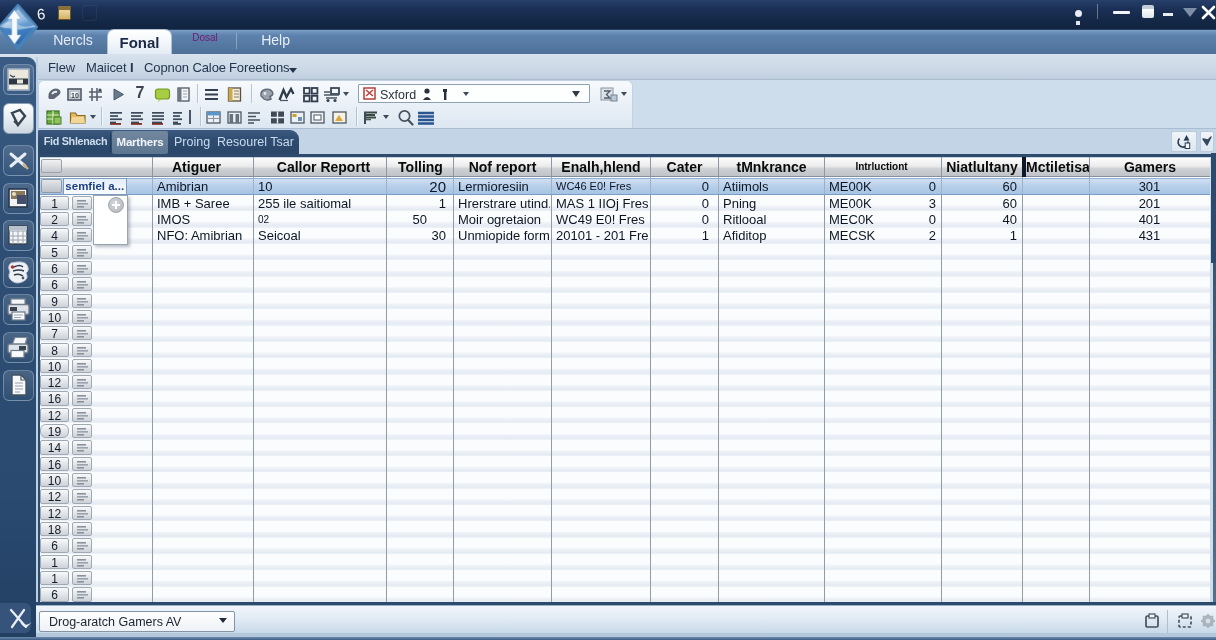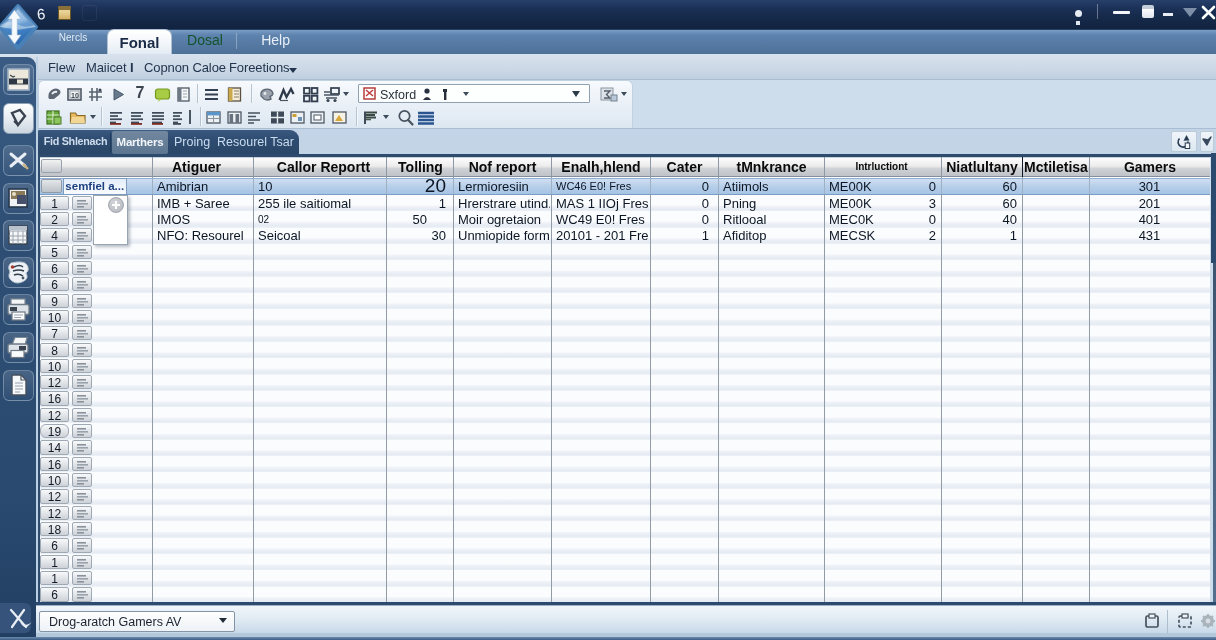--- a/index.html
+++ b/index.html
@@ -11,23 +11,23 @@
 <div class="a" style="left:1073px;top:5px;width:10px;height:16px;color:#e8edf4;font-size:13px;font-weight:bold;text-align:center"><span style="display:inline-block;width:7px;height:7px;background:#e8edf4;border-radius:50%"></span><span style="display:block;width:4px;height:4px;background:#dfe6ee;margin:1px auto 0"></span></div>
 <div class="a" style="left:1097px;top:4px;width:1px;height:15px;background:rgba(255,255,255,0.35)"></div>
 <div class="a" style="left:1113px;top:11px;width:17px;height:3px;background:#f2f5f9;border-radius:1px"></div>
 <div class="a" style="left:1142px;top:5px;width:12px;height:13px;background:linear-gradient(180deg,#fdfdfd,#dfe5ec);border-radius:2px;border-top:4px solid #c2cdd9"></div>
 <div class="a" style="left:1163px;top:13px;width:10px;height:2.5px;background:#e8edf3"></div>
 <div class="a" style="left:1183px;top:8px;width:0;height:0;border-left:7px solid transparent;border-right:7px solid transparent;border-top:9px solid #7c8fa6"></div>
 <div class="a" style="left:1201px;top:2px;width:16px;height:20px;color:#fbfcfe;font-size:17px;font-weight:bold"><svg width="16" height="20">
       <path d="M2 5 L13 16 M13 5 L2 16" stroke="#fbfcfe" stroke-width="2.6" stroke-linecap="round"></path>
     </svg></div>
 <div class="a" style="left:0;top:29px;width:1216px;height:25px;background:linear-gradient(180deg,#7b9ec6 0%,#5d82ad 22%,#53779f 70%,#4c7098 100%);border-top:1px solid #24405f"></div>
-<div class="a" style="left:48px;top:32px;width:50px;height:19px;color:#e3ecf6;font-size:10px;text-align:center">Nercls</div>
+<div class="a" style="left:48px;top:32px;width:50px;height:19px;color:#e3ecf6;font-size:14px;text-align:center">Nercls</div>
 <div class="a" style="left:107px;top:29px;width:65px;height:25px;background:linear-gradient(180deg,#ffffff 0%,#f2f6fa 55%,#e3ebf3 100%);border:1px solid #b0c0d2;border-bottom:none;border-radius:7px 7px 0 0;color:#1b2b47;font-size:15px;font-weight:bold;text-align:center;line-height:25px">Fonal</div>
-<div class="a" style="left:181px;top:32px;width:48px;height:19px;color:#14532d;font-size:14px;text-align:center">Dosal</div>
+<div class="a" style="left:181px;top:32px;width:48px;height:19px;color:#701a75;font-size:10px;text-align:center">Dosal</div>
 <div class="a" style="left:236px;top:33px;width:1px;height:16px;background:rgba(255,255,255,0.3)"></div>
 <div class="a" style="left:244px;top:32px;width:46px;height:19px;color:#e8eff8;font-size:14px;text-align:right">Help</div>
 <div class="a" style="left:0;top:54px;width:1216px;height:26px;background:linear-gradient(180deg,#d8e2ee 0%,#cdd9e7 55%,#c0cfdf 100%);border-bottom:1px solid #aabccd"></div>
 <div class="a" style="left:48px;top:60px;height:16px;color:#23354e;font-size:13px;letter-spacing:-0.1px;white-space:nowrap">Flew</div>
 <div class="a" style="left:86px;top:60px;height:16px;color:#23354e;font-size:13px;letter-spacing:-0.1px;white-space:nowrap">Maiicet <b>I</b></div>
 <div class="a" style="left:144px;top:60px;height:16px;color:#23354e;font-size:13px;letter-spacing:-0.1px;white-space:nowrap">Copnon Caloe</div>
 <div class="a" style="left:229px;top:60px;height:16px;color:#23354e;font-size:13px;letter-spacing:-0.1px;white-space:nowrap">Foreetions</div>
 <div class="a" style="left:289px;top:68px;width:0;height:0;border-left:4px solid transparent;border-right:4px solid transparent;border-top:5px solid #23354e"></div>
 <div class="a" style="left:0;top:80px;width:1216px;height:48px;background:#cdddeb"></div>
 <div class="a" style="left:38px;top:80px;width:595px;height:48px;background:linear-gradient(180deg,#f7fafd 0%,#eaf0f7 50%,#dde7f1 100%);border:1px solid #c3d2e0;border-bottom:none;border-radius:6px 6px 0 0"></div>
@@ -235,39 +235,39 @@
 <div class="a" style="left:38px;top:157px;width:1172px;height:20px;background:linear-gradient(180deg,#fcfcfc 0%,#ececec 45%,#cdd0d4 60%,#c0c4c8 100%);border-top:1px solid #c6d2de;border-bottom:1px solid #848f9b"></div>
 <div class="a" style="left:152px;top:157px;width:101px;height:20px;border-left:1px solid #8d98a4;color:#0a0a0a;font-size:14px;font-weight:bold;line-height:20px;text-align:center;overflow:hidden;white-space:nowrap;text-indent:-13px">Atiguer</div>
 <div class="a" style="left:253px;top:157px;width:133px;height:20px;border-left:1px solid #8d98a4;color:#0a0a0a;font-size:14px;font-weight:bold;line-height:20px;text-align:center;overflow:hidden;white-space:nowrap;text-indent:7px">Callor Reportt</div>
 <div class="a" style="left:386px;top:157px;width:67px;height:20px;border-left:1px solid #8d98a4;color:#0a0a0a;font-size:14px;font-weight:bold;line-height:20px;text-align:center;overflow:hidden;white-space:nowrap;text-indent:1px">Tolling</div>
 <div class="a" style="left:453px;top:157px;width:98px;height:20px;border-left:1px solid #8d98a4;color:#0a0a0a;font-size:14px;font-weight:bold;line-height:20px;text-align:center;overflow:hidden;white-space:nowrap;text-indent:0px">Nof report</div>
 <div class="a" style="left:551px;top:157px;width:99px;height:20px;border-left:1px solid #8d98a4;color:#0a0a0a;font-size:14px;font-weight:bold;line-height:20px;text-align:center;overflow:hidden;white-space:nowrap;text-indent:0px">Enalh,hlend</div>
 <div class="a" style="left:650px;top:157px;width:68px;height:20px;border-left:1px solid #8d98a4;color:#0a0a0a;font-size:14px;font-weight:bold;line-height:20px;text-align:center;overflow:hidden;white-space:nowrap;text-indent:0px">Cater</div>
 <div class="a" style="left:718px;top:157px;width:106px;height:20px;border-left:1px solid #8d98a4;color:#0a0a0a;font-size:14px;font-weight:bold;line-height:20px;text-align:center;overflow:hidden;white-space:nowrap;text-indent:0px">tMnkrance</div>
 <div class="a" style="left:824px;top:157px;width:117px;height:20px;border-left:1px solid #8d98a4;color:#0a0a0a;font-size:10px;font-weight:bold;line-height:20px;text-align:center;overflow:hidden;white-space:nowrap;text-indent:-3px">Intrluctiont</div>
 <div class="a" style="left:941px;top:157px;width:81px;height:20px;border-left:1px solid #8d98a4;color:#0a0a0a;font-size:14px;font-weight:bold;line-height:20px;text-align:center;overflow:hidden;white-space:nowrap;text-indent:0px">Niatlultany</div>
-<div class="a" style="left:1022px;top:157px;width:67px;height:20px;border-left:1px solid #0f172a;color:#0a0a0a;font-size:14px;font-weight:bold;line-height:20px;text-align:center;overflow:hidden;white-space:nowrap;text-indent:0px">Mctiletisa</div>
+<div class="a" style="left:1022px;top:157px;width:67px;height:20px;border-left:4px solid #0f172a;color:#0a0a0a;font-size:14px;font-weight:bold;line-height:20px;text-align:center;overflow:hidden;white-space:nowrap;text-indent:0px">Mctiletisa</div>
 <div class="a" style="left:1089px;top:157px;width:121px;height:20px;border-left:1px solid #8d98a4;color:#0a0a0a;font-size:14px;font-weight:bold;line-height:20px;text-align:center;overflow:hidden;white-space:nowrap;text-indent:0px">Gamers</div>
 <div class="a" style="left:41px;top:159px;width:21px;height:14px;background:linear-gradient(180deg,#f2f2f2,#c6cacf);border:1px solid #98a2ac;border-radius:2px"></div>
 <div class="a" style="left:39px;top:177.5px;width:1171px;height:17px;background:linear-gradient(180deg,#cfdff2 0%,#b5cde9 55%,#a5c4e4 100%);border-top:1px solid #8fb0d4;border-bottom:1px solid #7b9cc4"></div>
 <div class="a" style="left:41px;top:179px;width:21px;height:14px;background:linear-gradient(180deg,#e4e7ea,#bcc2c8);border:1px solid #8f9aa6;border-radius:2px"></div>
 <div class="a" style="left:152px;top:178px;width:1px;height:16px;background:#9db0c4"></div>
 <div class="a" style="left:253px;top:178px;width:1px;height:16px;background:#9db0c4"></div>
 <div class="a" style="left:386px;top:178px;width:1px;height:16px;background:#9db0c4"></div>
 <div class="a" style="left:453px;top:178px;width:1px;height:16px;background:#9db0c4"></div>
 <div class="a" style="left:551px;top:178px;width:1px;height:16px;background:#9db0c4"></div>
 <div class="a" style="left:650px;top:178px;width:1px;height:16px;background:#9db0c4"></div>
 <div class="a" style="left:718px;top:178px;width:1px;height:16px;background:#9db0c4"></div>
 <div class="a" style="left:824px;top:178px;width:1px;height:16px;background:#9db0c4"></div>
 <div class="a" style="left:941px;top:178px;width:1px;height:16px;background:#9db0c4"></div>
 <div class="a" style="left:1022px;top:178px;width:1px;height:16px;background:#9db0c4"></div>
 <div class="a" style="left:1089px;top:178px;width:1px;height:16px;background:#9db0c4"></div>
 <div class="a" style="left:153px;top:178px;width:99px;height:16px;display:flex;align-items:center;justify-content:flex-start;padding:0 4px;color:#0c1624;font-size:13px;font-weight:normal;white-space:nowrap;overflow:hidden">Amibrian</div>
 <div class="a" style="left:254px;top:178px;width:131px;height:16px;display:flex;align-items:center;justify-content:flex-start;padding:0 4px;color:#0c1624;font-size:13px;font-weight:normal;white-space:nowrap;overflow:hidden">10</div>
-<div class="a" style="left:387px;top:178px;width:65px;height:16px;display:flex;align-items:center;justify-content:flex-end;padding:0 6px;color:#0c1624;font-size:19px;font-weight:normal;white-space:nowrap;overflow:hidden">20</div>
+<div class="a" style="left:387px;top:178px;width:65px;height:16px;display:flex;align-items:center;justify-content:flex-end;padding:0 6px;color:#0c1624;font-size:15px;font-weight:normal;white-space:nowrap;overflow:hidden">20</div>
 <div class="a" style="left:454px;top:178px;width:96px;height:16px;display:flex;align-items:center;justify-content:flex-start;padding:0 4px;color:#0c1624;font-size:13px;font-weight:normal;white-space:nowrap;overflow:hidden">Lermioresiin</div>
 <div class="a" style="left:552px;top:178px;width:97px;height:16px;display:flex;align-items:center;justify-content:flex-start;padding:8px 4px;color:#0c1624;font-size:11px;font-weight:normal;white-space:nowrap;overflow:hidden">WC46 E0! Fres</div>
 <div class="a" style="left:651px;top:178px;width:66px;height:16px;display:flex;align-items:center;justify-content:flex-end;padding:0 8px;color:#0c1624;font-size:13px;font-weight:normal;white-space:nowrap;overflow:hidden">0</div>
 <div class="a" style="left:719px;top:178px;width:104px;height:16px;display:flex;align-items:center;justify-content:flex-start;padding:0 4px;color:#0c1624;font-size:13px;font-weight:normal;white-space:nowrap;overflow:hidden">Atiimols</div>
 <div class="a" style="left:825px;top:178px;width:115px;height:16px;display:flex;align-items:center;justify-content:flex-start;padding:0 4px;color:#0c1624;font-size:13px;font-weight:normal;white-space:nowrap;overflow:hidden">
     <span>ME00K</span>
     <span style="margin-left:auto">0</span>
   </div>
 <div class="a" style="left:942px;top:178px;width:79px;height:16px;display:flex;align-items:center;justify-content:flex-end;padding:0 4px;color:#0c1624;font-size:13px;font-weight:normal;white-space:nowrap;overflow:hidden">60</div>
 <div class="a" style="left:1090px;top:178px;width:119px;height:16px;display:flex;align-items:center;justify-content:center;padding:0 4px;color:#0c1624;font-size:13px;font-weight:normal;white-space:nowrap;overflow:hidden">301</div>
@@ -290,21 +290,21 @@
 <div class="a" style="left:454px;top:211.42px;width:96px;height:16px;display:flex;align-items:center;justify-content:flex-start;padding:0 4px;color:#0c1624;font-size:13px;font-weight:normal;white-space:nowrap;overflow:hidden">Moir ogretaion</div>
 <div class="a" style="left:552px;top:211.42px;width:97px;height:16px;display:flex;align-items:center;justify-content:flex-start;padding:0 4px;color:#0c1624;font-size:13px;font-weight:normal;white-space:nowrap;overflow:hidden">WC49 E0! Fres</div>
 <div class="a" style="left:651px;top:211.42px;width:66px;height:16px;display:flex;align-items:center;justify-content:flex-end;padding:0 8px;color:#0c1624;font-size:13px;font-weight:normal;white-space:nowrap;overflow:hidden">0</div>
 <div class="a" style="left:719px;top:211.42px;width:104px;height:16px;display:flex;align-items:center;justify-content:flex-start;padding:0 4px;color:#0c1624;font-size:13px;font-weight:normal;white-space:nowrap;overflow:hidden">Ritlooal</div>
 <div class="a" style="left:825px;top:211.42px;width:115px;height:16px;display:flex;align-items:center;justify-content:flex-start;padding:0 4px;color:#0c1624;font-size:13px;font-weight:normal;white-space:nowrap;overflow:hidden">
     <span>MEC0K</span>
     <span style="margin-left:auto">0</span>
   </div>
 <div class="a" style="left:942px;top:211.42px;width:79px;height:16px;display:flex;align-items:center;justify-content:flex-end;padding:0 4px;color:#0c1624;font-size:13px;font-weight:normal;white-space:nowrap;overflow:hidden">40</div>
 <div class="a" style="left:1090px;top:211.42px;width:119px;height:16px;display:flex;align-items:center;justify-content:center;padding:0 4px;color:#0c1624;font-size:13px;font-weight:normal;white-space:nowrap;overflow:hidden">401</div>
-<div class="a" style="left:153px;top:227.74px;width:99px;height:16px;display:flex;align-items:center;justify-content:flex-start;padding:0 4px;color:#0c1624;font-size:13px;font-weight:normal;white-space:nowrap;overflow:hidden">NFO: Resourel</div>
+<div class="a" style="left:153px;top:227.74px;width:99px;height:16px;display:flex;align-items:center;justify-content:flex-start;padding:0 4px;color:#0c1624;font-size:13px;font-weight:normal;white-space:nowrap;overflow:hidden">NFO: Amibrian</div>
 <div class="a" style="left:254px;top:227.74px;width:131px;height:16px;display:flex;align-items:center;justify-content:flex-start;padding:0 4px;color:#0c1624;font-size:13px;font-weight:normal;white-space:nowrap;overflow:hidden">Seicoal</div>
 <div class="a" style="left:387px;top:227.74px;width:65px;height:16px;display:flex;align-items:center;justify-content:flex-end;padding:0 6px;color:#0c1624;font-size:13px;font-weight:normal;white-space:nowrap;overflow:hidden">30</div>
 <div class="a" style="left:454px;top:227.74px;width:96px;height:16px;display:flex;align-items:center;justify-content:flex-start;padding:0 4px;color:#0c1624;font-size:13px;font-weight:normal;white-space:nowrap;overflow:hidden">Unmiopide form...</div>
 <div class="a" style="left:552px;top:227.74px;width:97px;height:16px;display:flex;align-items:center;justify-content:flex-start;padding:0 4px;color:#0c1624;font-size:13px;font-weight:normal;white-space:nowrap;overflow:hidden">20101 - 201 Fres</div>
 <div class="a" style="left:651px;top:227.74px;width:66px;height:16px;display:flex;align-items:center;justify-content:flex-end;padding:0 8px;color:#0c1624;font-size:13px;font-weight:normal;white-space:nowrap;overflow:hidden">1</div>
 <div class="a" style="left:719px;top:227.74px;width:104px;height:16px;display:flex;align-items:center;justify-content:flex-start;padding:0 4px;color:#0c1624;font-size:13px;font-weight:normal;white-space:nowrap;overflow:hidden">Afiditop</div>
 <div class="a" style="left:825px;top:227.74px;width:115px;height:16px;display:flex;align-items:center;justify-content:flex-start;padding:0 4px;color:#0c1624;font-size:13px;font-weight:normal;white-space:nowrap;overflow:hidden">
     <span>MECSK</span>
     <span style="margin-left:auto">2</span>
   </div>

